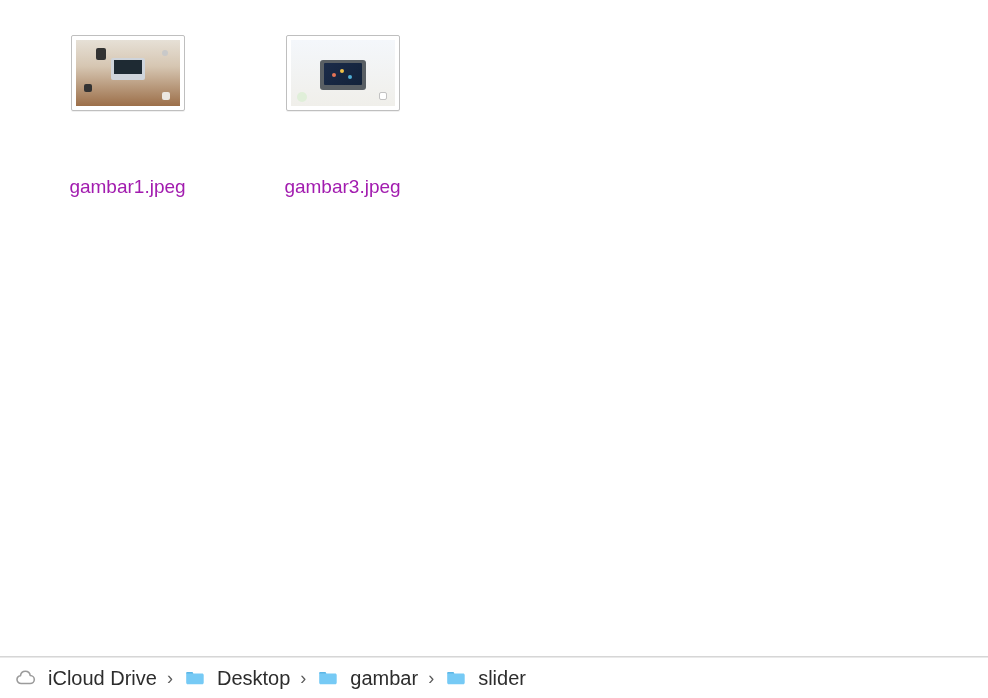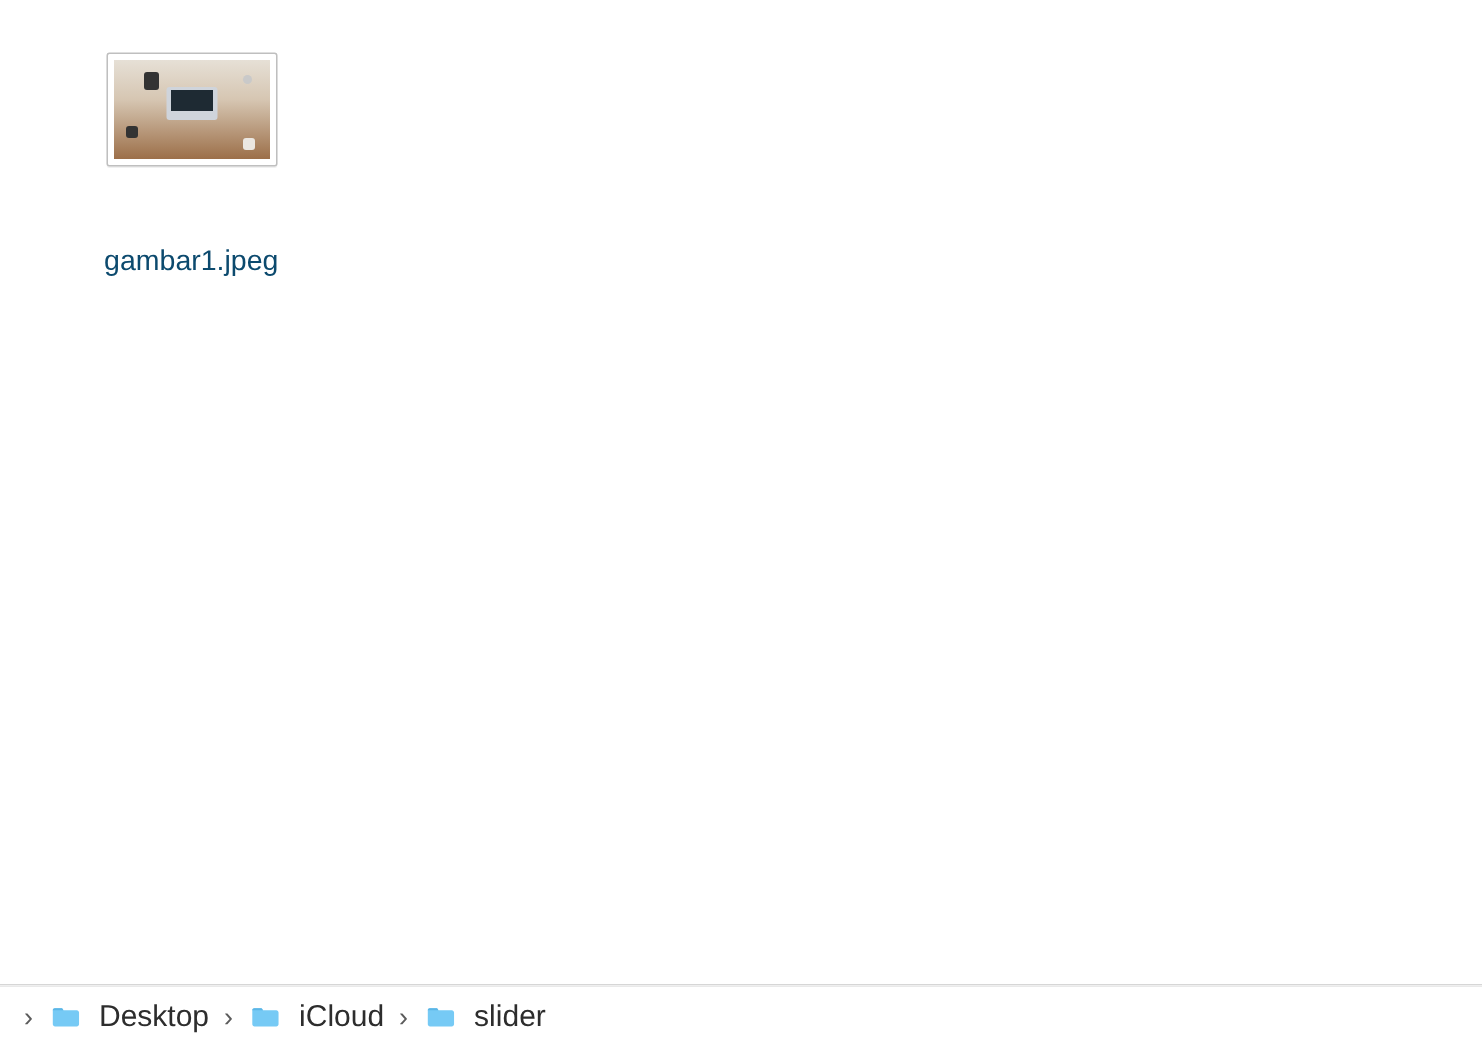--- a/index.html
+++ b/index.html
@@ -91,23 +91,23 @@
     .t3 .dot.a { left:8px; top:10px; background:#e57356; }
     .t3 .dot.b { left:16px; top:6px; background:#f1c147; }
     .t3 .dot.c { left:24px; top:12px; background:#4faed6; }
     .t3 .plant {
       position:absolute; left:6px; bottom:4px; width:10px; height:10px; background:#e0efd9; border-radius:50%;
     }
     .t3 .mug {
       position:absolute; right:8px; bottom:6px; width:8px; height:8px; background:#fff; border:1px solid #c2c2c2; border-radius:2px;
     }
     .filename {
-      margin-top: 46px;
+      margin-top: 58px;
       font-size: 19px;
-      color: #0c4a6e;
+      color: #a21caf;
       text-align: center;
       line-height: 1.2;
       white-space: nowrap;
     }
     .path-bar {
       height: 41px;
       background: #ffffff;
       display: flex;
       align-items: center;
       padding: 0 14px;
@@ -144,46 +144,72 @@
           <div class="obj" style="left:20px; top:8px; width:10px; height:12px;"></div>
           <div class="obj" style="right:10px; bottom:6px; width:8px; height:8px; background:#ebe7e1;"></div>
           <div class="obj" style="right:12px; top:10px; width:6px; height:6px; background:#c9c9c9; border-radius:50%;"></div>
         </div>
       </div>
     </div>
     <div class="filename">gambar1.jpeg</div>
   </div>
 
 
+  <div class="file-item">
+    <div class="thumb-wrap">
+      <div class="thumb">
+        <div class="thumb-inner t3">
+          <div class="lap">
+              <div class="screen">
+                <span class="dot a"></span>
+                <span class="dot b"></span>
+                <span class="dot c"></span>
+              </div>
+            </div>
+          <div class="plant"></div>
+          <div class="mug"></div>
+        </div>
+      </div>
+    </div>
+    <div class="filename">gambar3.jpeg</div>
+  </div>
 
 </div>
 
 <div class="path-bar">
 
+  <div class="path-seg">
+    <span class="cloud-icon">
+      <svg width="24" height="24" viewBox="0 0 24 24" fill="none">
+        <path d="M7.2 17.5c-2.4 0-4.2-1.7-4.2-3.9 0-2 1.5-3.6 3.5-3.9C6.9 7 8.9 5.3 11.3 5.3c2.5 0 4.6 1.8 4.9 4.2 2.3.1 4.1 1.9 4.1 4 0 2.2-1.9 4-4.2 4H7.2z" stroke="#9b9b9b" stroke-width="1.6" fill="none" stroke-linejoin="round"></path>
+      </svg>
+    </span>
+    <span class="path-text">iCloud Drive</span>
+  </div>
   <span class="chev">›</span>
 
   <div class="path-seg">
     <span class="folder-icon">
       <svg width="24" height="24" viewBox="0 0 24 24">
         <path d="M3.2 7.4c0-.7.6-1.3 1.3-1.3h4.3c.5 0 .9.2 1.1.7l.4.7h8.9c.8 0 1.5.7 1.5 1.5v7.8c0 .8-.7 1.5-1.5 1.5H4.7c-.8 0-1.5-.7-1.5-1.5V7.4z" fill="#76caf5"></path>
         <path d="M3.2 7.4c0-.7.6-1.3 1.3-1.3h4.3c.5 0 .9.2 1.1.7l.4.7H3.2V7.4z" fill="#5cb6e6"></path>
       </svg>
     </span>
     <span class="path-text">Desktop</span>
   </div>
   <span class="chev">›</span>
 
   <div class="path-seg">
     <span class="folder-icon">
       <svg width="24" height="24" viewBox="0 0 24 24">
         <path d="M3.2 7.4c0-.7.6-1.3 1.3-1.3h4.3c.5 0 .9.2 1.1.7l.4.7h8.9c.8 0 1.5.7 1.5 1.5v7.8c0 .8-.7 1.5-1.5 1.5H4.7c-.8 0-1.5-.7-1.5-1.5V7.4z" fill="#76caf5"></path>
         <path d="M3.2 7.4c0-.7.6-1.3 1.3-1.3h4.3c.5 0 .9.2 1.1.7l.4.7H3.2V7.4z" fill="#5cb6e6"></path>
       </svg>
     </span>
-    <span class="path-text">iCloud</span>
+    <span class="path-text">gambar</span>
   </div>
   <span class="chev">›</span>
 
   <div class="path-seg">
     <span class="folder-icon">
       <svg width="24" height="24" viewBox="0 0 24 24">
         <path d="M3.2 7.4c0-.7.6-1.3 1.3-1.3h4.3c.5 0 .9.2 1.1.7l.4.7h8.9c.8 0 1.5.7 1.5 1.5v7.8c0 .8-.7 1.5-1.5 1.5H4.7c-.8 0-1.5-.7-1.5-1.5V7.4z" fill="#76caf5"></path>
         <path d="M3.2 7.4c0-.7.6-1.3 1.3-1.3h4.3c.5 0 .9.2 1.1.7l.4.7H3.2V7.4z" fill="#5cb6e6"></path>
       </svg>
     </span>

